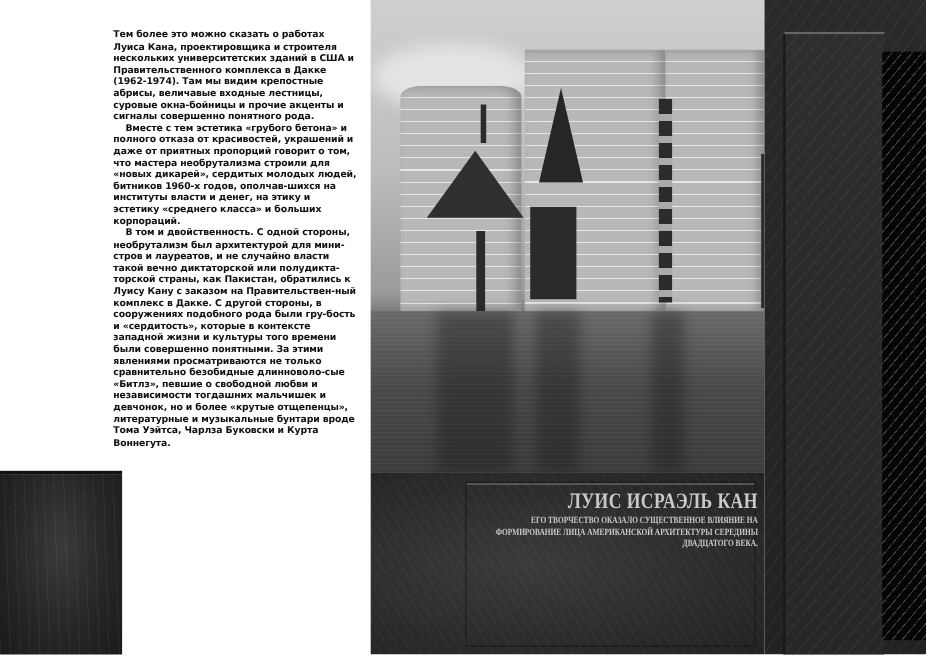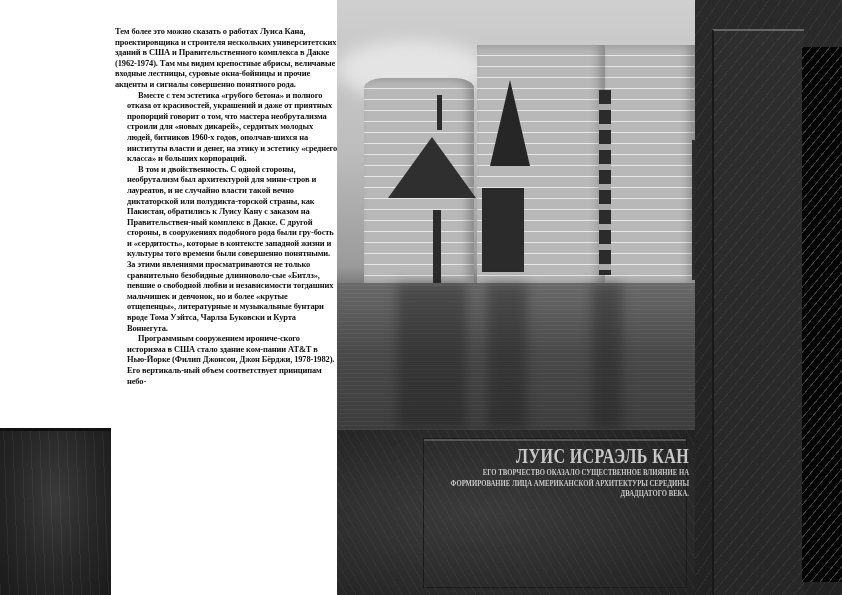--- a/index.html
+++ b/index.html
@@ -2,26 +2,26 @@
 <html><head>
   <meta charset="utf-8">
   <style>
     html, body { margin: 0; padding: 0; }
     body {
       width: 842px; height: 595px; position: relative; overflow: hidden;
       background: #ffffff;
       font-family: "DejaVu Sans", "Liberation Sans", sans-serif;
     }
     .text-col {
-      position: absolute; left: 115px; top: 26px; width: 223px;
+      position: absolute; left: 103px; top: 26px; width: 223px;
       font-size: 8.45px; line-height: 10.6px; color: #111;
-      font-weight: bold; letter-spacing: -0.12px; font-family: Liberation Serif, serif;
+      font-weight: bold; letter-spacing: -0.12px;
     }
     .text-col p { margin: 0; text-indent: 0; }
-    .text-col p.ind { text-indent: 11px; margin-left: 12px; }
+    .text-col p.ind { text-indent: 11px; }
     .dark-left {
       position: absolute; left: 0; top: 428px; width: 111px; height: 167px;
       background: radial-gradient(ellipse at 50% 40%, #3a3a3a 0%, #262626 55%, #1a1a1a 100%);
       border-top: 3px solid #111;
     }
     .dark-left::after {
       content: ""; position: absolute; inset: 0;
       background: repeating-linear-gradient(88deg, rgba(255,255,255,0.05) 0 1px, transparent 1px 9px);
     }
     .photo {
@@ -76,21 +76,20 @@
   </style>
 </head>
 <body>
 
 <div class="dark-left"></div>
 
 <div class="text-col">
   <p>Тем более это можно сказать о работах Луиса Кана, проектировщика и строителя нескольких университетских зданий в США и Правительственного комплекса в Дакке (1962-1974). Там мы видим крепостные абрисы, величавые входные лестницы, суровые окна-бойницы и прочие акценты и сигналы совершенно понятного рода.</p>
   <p class="ind">Вместе с тем эстетика «грубого бетона» и полного отказа от красивостей, украшений и даже от приятных пропорций говорит о том, что мастера необрутализма строили для «новых дикарей», сердитых молодых людей, битников 1960-х годов, ополчав-шихся на институты власти и денег, на этику и эстетику «среднего класса» и больших корпораций.</p>
   <p class="ind">В том и двойственность. С одной стороны, необрутализм был архитектурой для мини-стров и лауреатов, и не случайно власти такой вечно диктаторской или полудикта-торской страны, как Пакистан, обратились к Луису Кану с заказом на Правительствен-ный комплекс в Дакке. С другой стороны, в сооружениях подобного рода были гру-бость и «сердитость», которые в контексте западной жизни и культуры того времени были совершенно понятными. За этими явлениями просматриваются не только сравнительно безобидные длинноволо-сые «Битлз», певшие о свободной любви и независимости тогдашних мальчишек и девчонок, но и более «крутые отщепенцы», литературные и музыкальные бунтари вроде Тома Уэйтса, Чарлза Буковски и Курта Воннегута.</p>
-  <p class="ind">Программным сооружением ирониче-ского историзма в США стало здание ком-пании AT&amp;T в Нью-Йорке (Филип Джонсон, Джон Бёрджи, 1978-1982). Его вертикаль-ный объем соответствует принципам небо-</p>
 </div>
 
 <div class="photo">
   <div class="sky-cloud"></div>
 
   <div class="tower round" style="left:27px; top:78px; width:110px; height:205px;"></div>
   <div class="win" style="left:100px; top:95px; width:5px; height:35px;"></div>
   <div class="tri" style="left:51px; top:137px; border-left:44px solid transparent; border-right:44px solid transparent; border-bottom:61px solid #2f2f2f;"></div>
   <div class="win" style="left:96px; top:210px; width:8px; height:73px;"></div>
 

